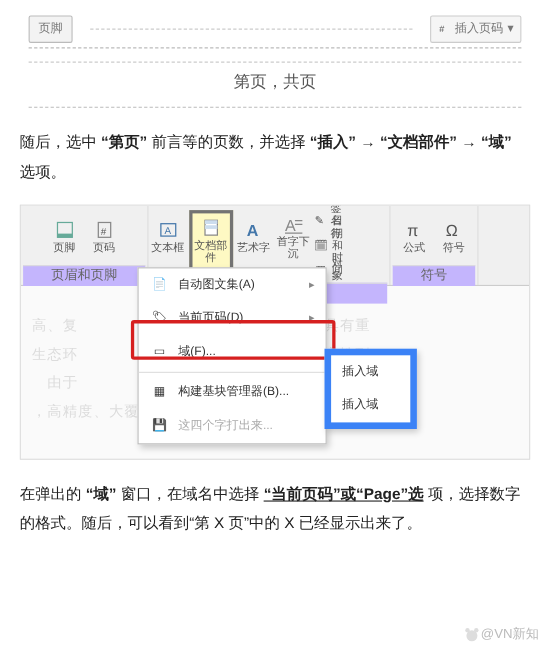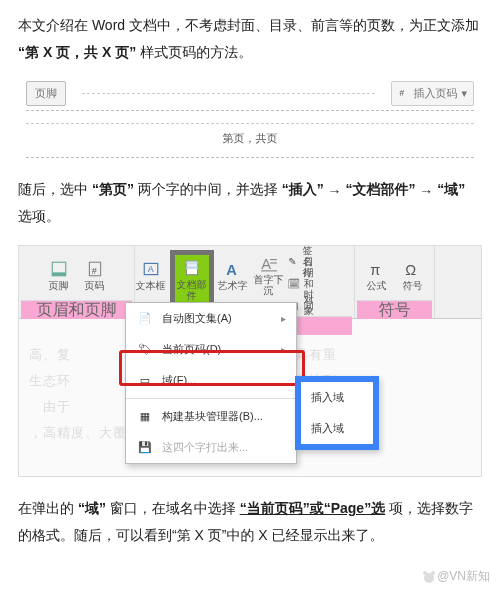--- a/index.html
+++ b/index.html
@@ -6,55 +6,50 @@
 .page{width:500px;box-sizing:border-box;padding:12px 18px 24px}
 .para{margin:0 0 16px}
 b{font-weight:700}
 .u{text-decoration:underline}
 
 .shot1{margin:2px 0 18px;padding:0 8px}
 .s1-top{display:flex;align-items:center;gap:8px;color:#777;font-size:11px;margin-bottom:4px}
 .s1-label{border:1px solid #bbb;padding:1px 8px;border-radius:2px;background:#f3f3f3}
 .s1-spacer{flex:1;border-top:1px dashed #ccc;margin:0 8px}
 .s1-tool{display:flex;align-items:center;gap:4px;border:1px solid #ccc;padding:1px 6px;background:#f5f5f5;border-radius:2px}
-.s1-box{border:1px dashed #bbb;border-left:none;border-right:none;padding:8px 0;text-align:center;font-size:11px;color:#555}
+.s1-box{border:1px dashed #bbb;border-left:none;border-right:none;padding:8px 0;text-align:center;font-size:15px;color:#555}
 .s1-box .divider{border-top:1px dashed #ccc;margin:4px 0}
 
 .shot2{border:1px solid #ddd;margin:6px 0 18px;position:relative;height:230px;overflow:hidden;background:#fafafa}
 .ribbon{display:flex;align-items:flex-end;height:72px;border-bottom:1px solid #ccc;background:#f0f0f0;font-size:10px;color:#555}
 .grp{display:flex;flex-direction:column;align-items:center;border-right:1px solid #ddd;padding:4px 2px 2px;height:100%;box-sizing:border-box}
 .grp .row{display:flex;gap:2px}
 .iconbtn{display:flex;flex-direction:column;align-items:center;justify-content:center;width:34px;height:50px;gap:2px}
 .iconbtn.small{width:28px;height:22px;flex-direction:row}
 .stack{display:flex;flex-direction:column;gap:0;justify-content:center}
 .ic{width:18px;height:18px;display:flex;align-items:center;justify-content:center}
 .ic svg{width:18px;height:18px}
 .lbl{font-size:10px;line-height:1.1;text-align:center}
-.groupfooter{height:18px;display:flex;align-items:center;justify-content:center;font-size:16px;color:#666;background:#f9a8d4;border-top:1px solid #ddd;width:100%}
+.groupfooter{height:18px;display:flex;align-items:center;justify-content:center;font-size:12px;color:#666;background:#c4b5fd;border-top:1px solid #ddd;width:100%}
 .docbg{position:absolute;left:0;right:0;top:90px;bottom:0;color:#dcdcdc;font-size:13px;padding:6px 10px;line-height:2;overflow:hidden;letter-spacing:1px}
 .dropdown{position:absolute;left:106px;top:56px;width:170px;background:#fff;border:1px solid #bbb;box-shadow:2px 3px 6px rgba(0,0,0,.2);font-size:11px;color:#333}
 .dropdown .item{display:flex;align-items:center;gap:8px;padding:5px 10px}
 .dropdown .sep{border-top:1px solid #ddd;margin:2px 0}
 .dropdown .arrow{margin-left:auto;color:#888;font-size:10px}
 .dropdown .dim{color:#aaa}
 .hilite{position:absolute;border:3px solid #d62020;border-radius:3px;pointer-events:none}
 .submenu{position:absolute;left:276px;top:130px;width:72px;background:#fff;border:6px solid #3b82f6;box-shadow:2px 3px 6px rgba(0,0,0,.2);font-size:11px;color:#333}
 .submenu .item{padding:5px 10px}
 .wm{position:absolute;right:10px;bottom:4px;color:#bbb;font-size:12px;display:flex;align-items:center;gap:0}
 .wm .bear{width:16px;height:16px}
 </style>
 </head>
 <body>
 <div class="page">
 
-<p class="para">
-  <span>本文介绍在 Word 文档中，不考虑封面、目录、前言等的页数，为正文添加</span>
-  <b>“第 X 页，共 X 页”</b>
-  <span>样式页码的方法。</span>
-</p>
 
 
 <div class="shot1">
   <div class="s1-top">
     <span class="s1-label">页脚</span>
     <span class="s1-spacer"></span>
     <span class="s1-tool">
       <svg width="11" height="11" viewBox="0 0 16 16">
             <text x="2" y="12" font-size="12" fill="#555">#</text>
           </svg>
@@ -64,21 +59,21 @@
   </div>
   <div class="s1-box">
     <div class="divider"></div>
     <span>第页，共页</span>
   </div>
 </div>
 
 <p class="para">
   <span>随后，选中</span>
   <b>“第页”</b>
-  <span>两个字的中间，并选择</span>
+  <span>前言等的页数，并选择</span>
   <b>“插入”</b>
   <span>→</span>
   <b>“文档部件”</b>
   <span>→</span>
   <b>“域”</b>
   <span>选项。</span>
 </p>
 
 <div class="shot2">
   <div class="ribbon">
@@ -109,21 +104,21 @@
       <div class="row">
         <div class="iconbtn">
           <span class="ic">
                 <svg viewBox="0 0 16 16">
                   <rect x="2" y="3" width="12" height="10" fill="none" stroke="#47a" stroke-width="1"></rect>
                   <text x="5" y="11" font-size="8" fill="#47a">A</text>
                 </svg>
               </span>
           <span class="lbl">文本框</span>
         </div>
-        <div class="iconbtn" style="background:#84cc16;border:5px solid #737373">
+        <div class="iconbtn" style="background:#fef9c3;border:3px solid #737373">
           <span class="ic">
                 <svg viewBox="0 0 16 16">
                   <rect x="3" y="2" width="10" height="12" fill="#fff" stroke="#888"></rect>
                   <rect x="3" y="2" width="10" height="3" fill="#cde"></rect>
                   <rect x="3" y="6" width="10" height="3" fill="#cde"></rect>
                 </svg>
               </span>
           <span class="lbl">文档部件</span>
         </div>
         <div class="iconbtn">

